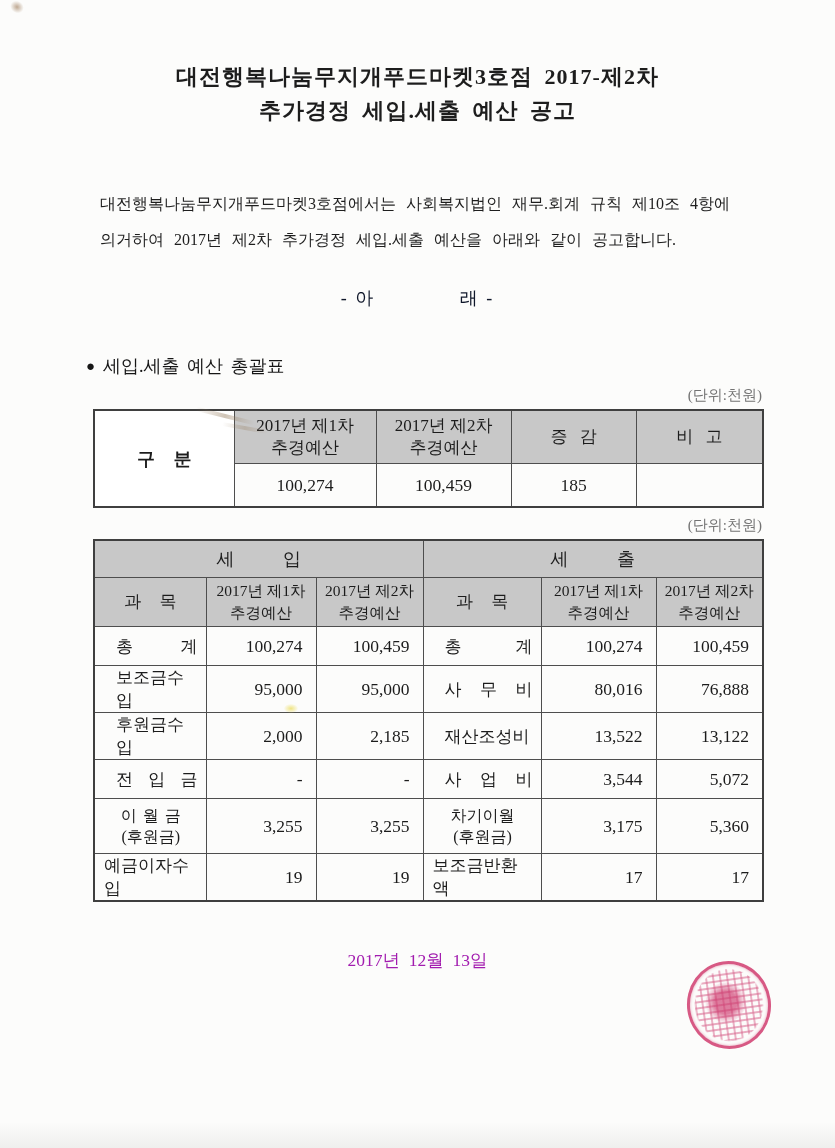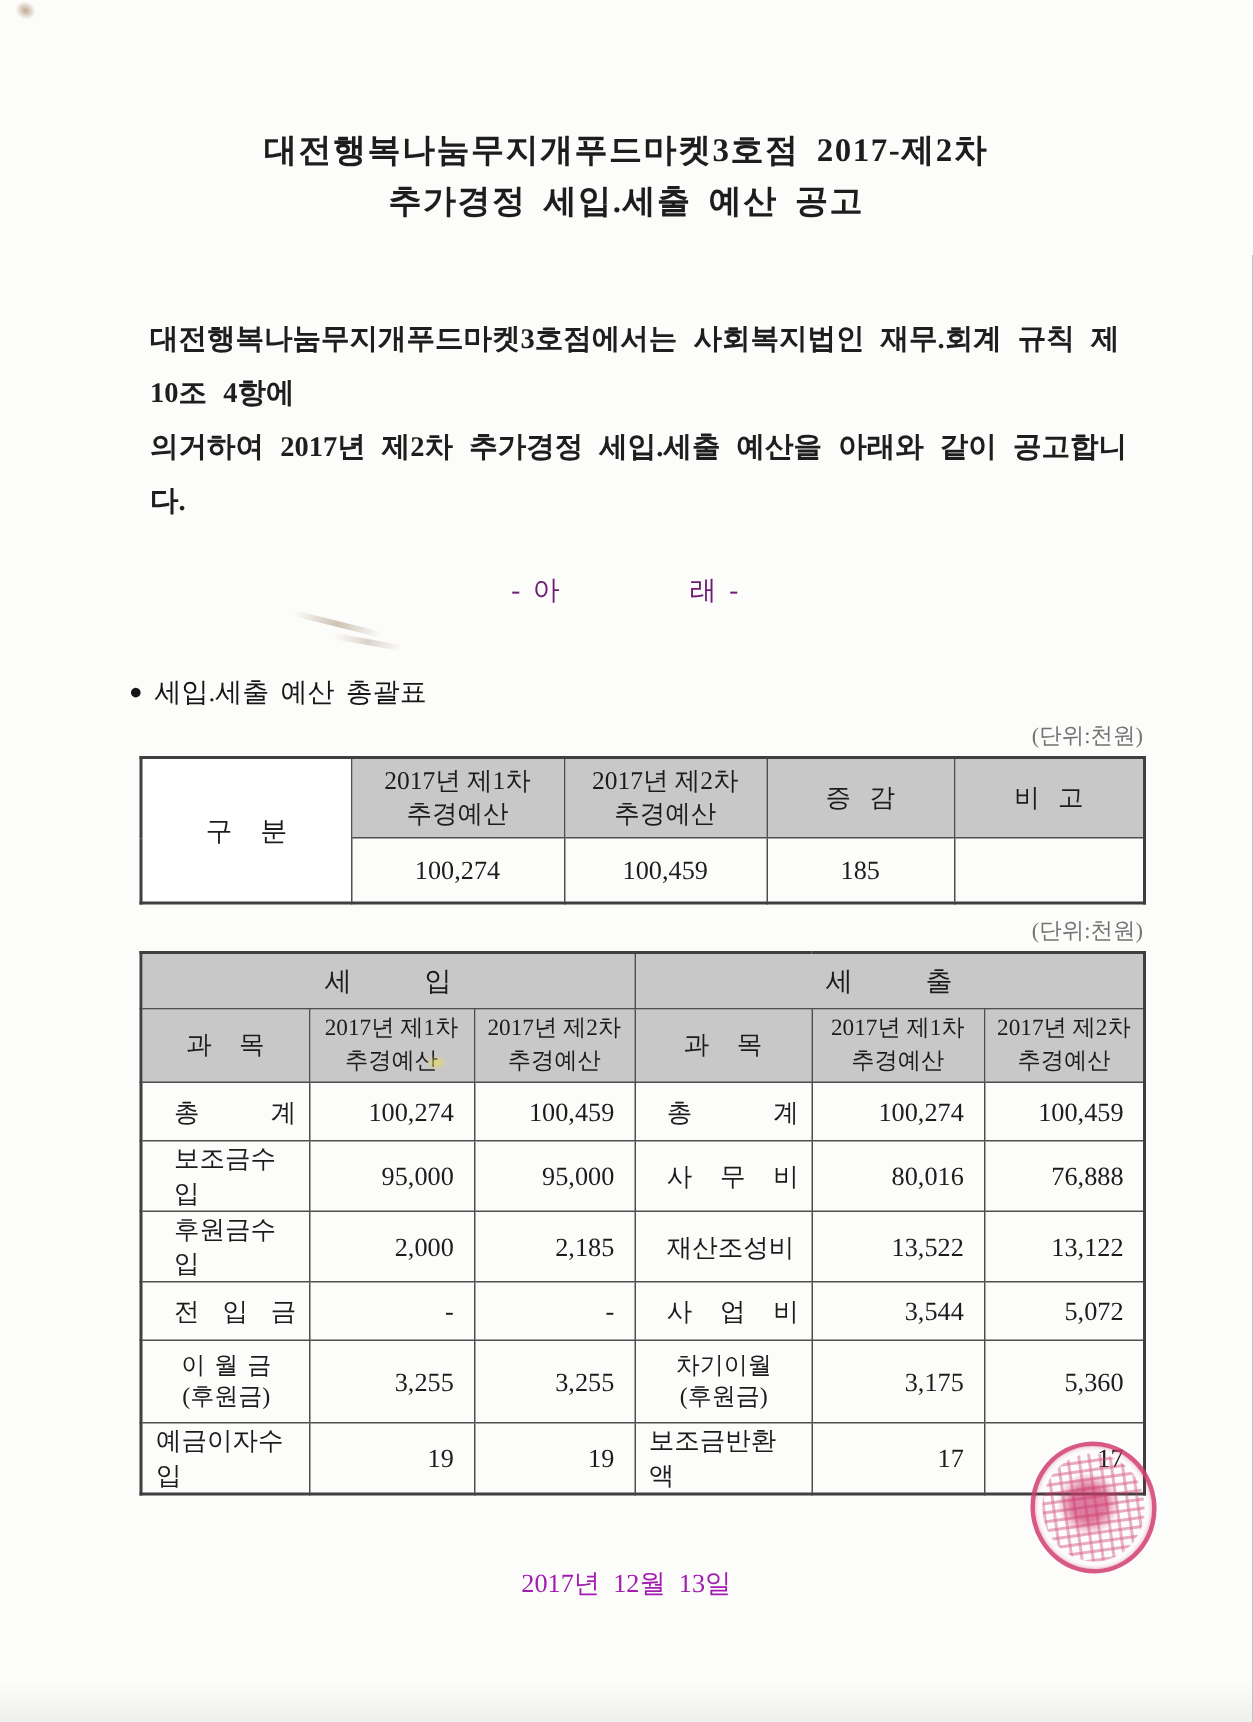--- a/index.html
+++ b/index.html
@@ -29,30 +29,30 @@
     transform:rotate(14deg);border-radius:2px;
   }
   .pencil-smudge.s2{left:222px;top:426px;width:46px;transform:rotate(10deg);opacity:.7;}
   .yellow-dot{
     position:absolute;left:284px;top:704px;width:14px;height:9px;border-radius:50%;
     background:radial-gradient(ellipse at center,rgba(235,220,90,.75),rgba(235,220,90,0) 75%);
   }
 
   
   .doc-title{
-    padding-top:83px;text-align:center;font-weight:bold;
+    padding-top:60px;text-align:center;font-weight:bold;
     font-size:22px;line-height:34px;letter-spacing:1px;word-spacing:5px;color:#1d1d1d;
   }
   .intro{
     margin:58px 0 0 100px;width:660px;
-    font-size:19px;line-height:36px;word-spacing:6px;color:#1e1e1e;font-weight:bold;
+    font-size:16px;line-height:36px;word-spacing:6px;color:#1e1e1e;
   }
   .below-divider{
     margin-top:28px;text-align:center;font-size:18px;letter-spacing:2px;
-    white-space:pre;color:#701a75;
+    white-space:pre;color:#0f172a;
   }
   .section-heading{
     margin:0 0 0 86px;font-size:18px;color:#161616;word-spacing:3px;
   }
   .section-heading .bullet{font-size:15px;margin-right:8px;position:relative;top:-1px;}
   .sec1{margin-top:44px;}
   .sec2{margin-top:38px;}
   .unit-label{
     width:669px;margin:8px 0 4px 93px;text-align:right;font-size:15px;color:#737373;
   }
@@ -65,21 +65,21 @@
   }
   table{border:2px solid #3f3f3f;}
   .gray{background:#c8c8c8;}
   .pre{white-space:pre-line;text-align:center;line-height:22px;}
   .ws8{word-spacing:8px;}
   .ws14{word-spacing:14px;}
   .ws44{word-spacing:44px;}
   
   .t1 th{height:50px;}
   .t1 .vals td{height:40px;text-align:center;font-size:17.5px;}
-  .t1 .rowhead{background:#fff;text-align:center;font-size:18px;}
+  .t1 .rowhead{background:#fff;text-align:center;font-size:18px;font-weight:bold;}
   
   .t2 .grouphead td{height:34px;text-align:center;font-size:18px;}
   .t2 .colhead th{height:46px;font-size:15.5px;}
   .t2 .colhead .subjhead{font-size:17px;}
   .t2 .drow td{height:36px;padding-left:21px;}
   .t2 .drow-tall td{height:52px;}
   .t2 .drow-last td{height:40px;}
   .subj{
     padding:0 8px 0 9px;font-size:17px;
     text-align:justify;text-align-last:justify;word-spacing:2px;

